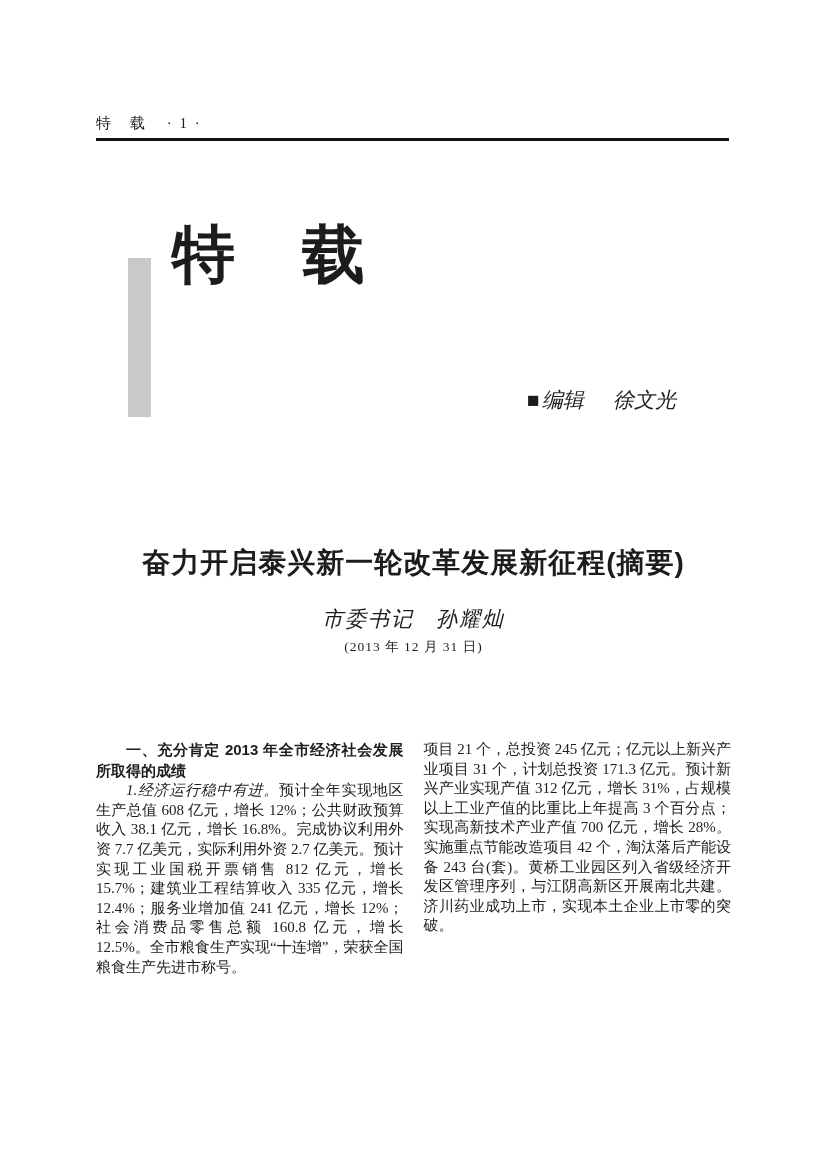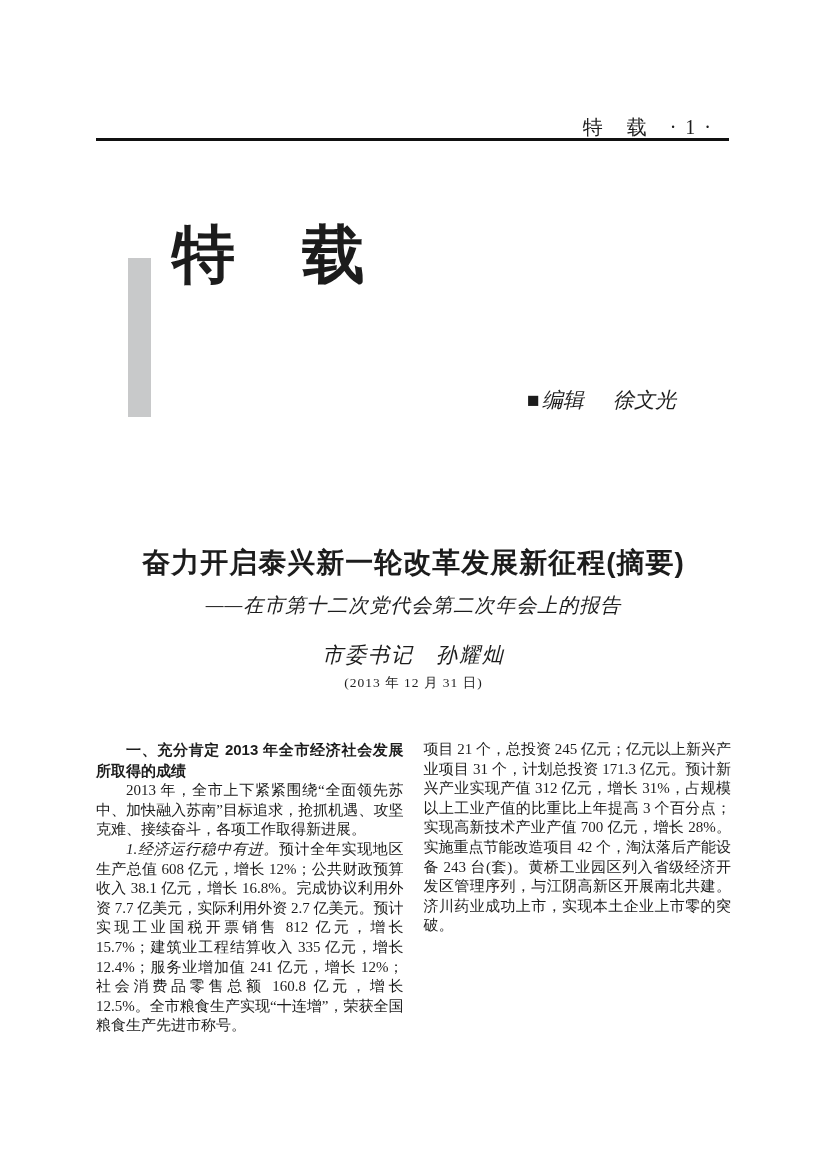--- a/index.html
+++ b/index.html
@@ -13,22 +13,21 @@
     color: #1c1c1c;
     overflow: hidden;
   }
 
   
   .running-head {
     position: absolute;
     top: 114px;
     left: 96px;
     width: 635px;
-    text-align: right;
-    font-size: 20px;
+    font-size: 15px;
     padding-right: 18px;
     box-sizing: border-box;
     letter-spacing: 2px;
     white-space: nowrap;
   }
   .running-head .rh-section { margin-right: 14px; }
   .head-rule {
     position: absolute;
     top: 138px;
     left: 96px;
@@ -140,31 +139,29 @@
   <div class="banner-title">特　载</div>
   <div class="editor-line">
     <span class="marker">■</span><span>编辑</span>
     <span class="editor-name">徐文光</span>
   </div>
 
   <div class="article-head">
     <div class="article-title">
       <div>奋力开启泰兴新一轮改革发展新征程(摘要)</div>
     </div>
-    <div class="article-subtitle">——在市第十二次党代会第二次年会上的报告</div>
     <div class="article-author">
       <span>市委书记</span><span class="author-name">孙耀灿</span>
     </div>
     <div class="article-date">(2013 年 12 月 31 日)</div>
   </div>
 
   <div class="body-columns">
     <div class="col">
         <p class="indent"><span class="run-bold">一、充分肯定 2013 年全市经济社会发展所取得的成绩</span></p>
-        <p class="indent"><span class="run-normal">2013 年，全市上下紧紧围绕“全面领先苏中、加快融入苏南”目标追求，抢抓机遇、攻坚克难、接续奋斗，各项工作取得新进展。</span></p>
         <p class="indent"><span class="run-kaiti">1.经济运行稳中有进。</span><span class="run-normal">预计全年实现地区生产总值 608 亿元，增长 12%；公共财政预算收入 38.1 亿元，增长 16.8%。完成协议利用外资 7.7 亿美元，实际利用外资 2.7 亿美元。预计实现工业国税开票销售 812 亿元，增长 15.7%；建筑业工程结算收入 335 亿元，增长 12.4%；服务业增加值 241 亿元，增长 12%；社会消费品零售总额 160.8 亿元，增长 12.5%。全市粮食生产实现“十连增”，荣获全国粮食生产先进市称号。</span></p>
       </div>
     <div class="col">
         <p class=""><span class="run-normal">项目 21 个，总投资 245 亿元；亿元以上新兴产业项目 31 个，计划总投资 171.3 亿元。预计新兴产业实现产值 312 亿元，增长 31%，占规模以上工业产值的比重比上年提高 3 个百分点；实现高新技术产业产值 700 亿元，增长 28%。实施重点节能改造项目 42 个，淘汰落后产能设备 243 台(套)。黄桥工业园区列入省级经济开发区管理序列，与江阴高新区开展南北共建。济川药业成功上市，实现本土企业上市零的突破。</span></p>
       </div>
   </div>
 
 </div>
 
 </body></html>

